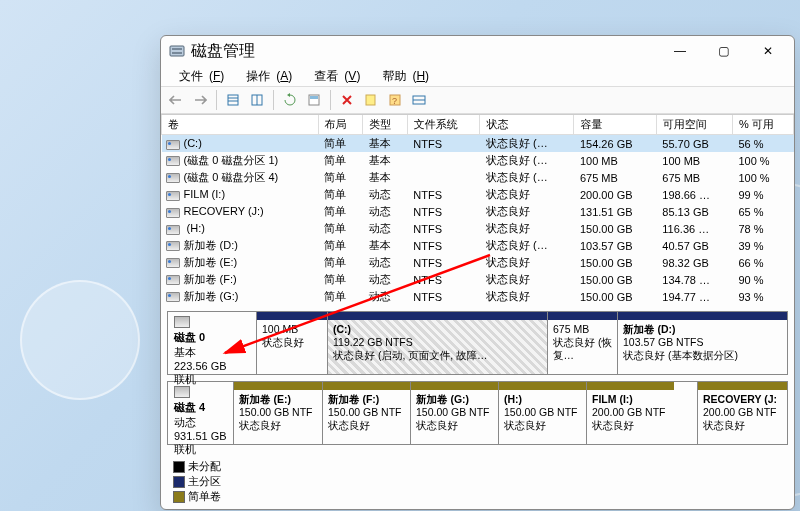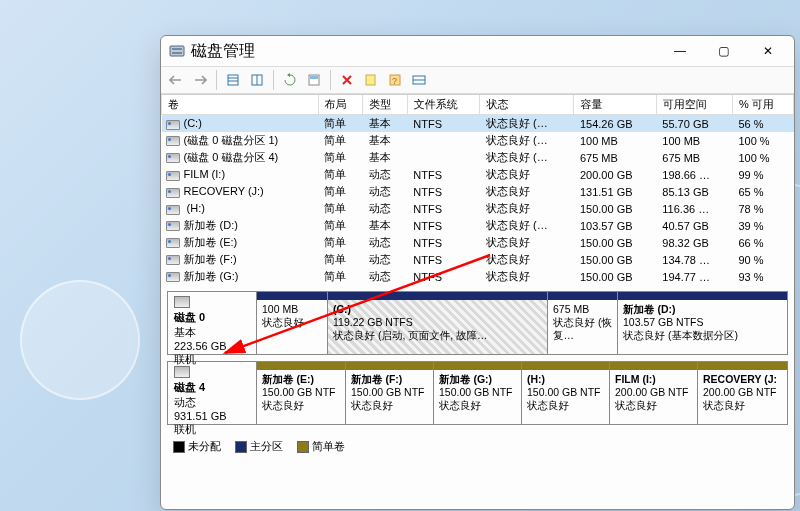--- a/index.html
+++ b/index.html
@@ -60,21 +60,21 @@
   .part:first-child { border-left:none; }
   .part .cap { position:absolute; left:0; right:0; top:0; height:8px; }
   .part .body { position:absolute; left:0; right:0; top:8px; bottom:0; padding:3px 5px; }
   .cap.primary { background:#1b2a6b; }
   .cap.olive { background:#8b7b1a; }
   .hatch {
     background-image: repeating-linear-gradient(45deg, #d9d9d9 0 3px, #f4f4f4 3px 6px);
   }
   .part b { font-weight:600; }
 
-  .legend { display:flex; gap:14px; padding:2px 6px; font-size:11px; align-items:flex-start; }
+  .legend { display:flex; padding:2px 6px; font-size:11px; align-items:flex-start;flex-direction:column; }
   .legend .sw { width:12px; height:12px; display:inline-block; border:1px solid #666; vertical-align:middle; margin-right:3px; }
   .legend .sw.black { background:#000; }
   .legend .sw.navy { background:#1b2a6b; }
   .legend .sw.olive { background:#8b7b1a; }
 
   
   .arrow { position:absolute; pointer-events:none; }
 </style>
 </head>
 <body>
@@ -95,20 +95,26 @@
         <span>—</span>
       </div>
     <div class="winbtn">
         <span>▢</span>
       </div>
     <div class="winbtn close">
         <span>✕</span>
       </div>
   </div>
 
+  <div class="menubar">
+    <span><span>文件</span>(<u>F</u>)</span>
+    <span><span>操作</span>(<u>A</u>)</span>
+    <span><span>查看</span>(<u>V</u>)</span>
+    <span><span>帮助</span>(<u>H</u>)</span>
+  </div>
 
   <div class="toolbar">
     <div class="tbtn">
         <svg width="14" height="14" viewBox="0 0 14 14">
           <path d="M5 3 L1 7 L5 11 M1 7 H12" stroke="#999" stroke-width="1.6" fill="none"></path>
         </svg>
       </div>
     <div class="tbtn">
         <svg width="14" height="14" viewBox="0 0 14 14">
           <path d="M9 3 L13 7 L9 11 M13 7 H2" stroke="#999" stroke-width="1.6" fill="none"></path>
@@ -325,21 +331,21 @@
               <div class="body"><b>新加卷  (G:)</b><br>150.00 GB NTF<br>状态良好</div>
             </div>
             <div class="part" style="flex: 0 0 88px;">
               <div class="cap olive"></div>
               <div class="body"><b>      (H:)</b><br>150.00 GB NTF<br>状态良好</div>
             </div>
             <div class="part" style="flex: 0 0 88px;">
               <div class="cap olive"></div>
               <div class="body"><b>FILM   (I:)</b><br>200.00 GB NTF<br>状态良好</div>
             </div>
-            <div class="part" style="flex: 0 0 90px;">
+            <div class="part" style="flex: 0 0 90px; margin-left: 23px;">
               <div class="cap olive"></div>
               <div class="body"><b>RECOVERY  (J:</b><br>200.00 GB NTF<br>状态良好</div>
             </div>
           </div>
         </div>
         <div style="height: 6px;"></div>
       </div>
     <div class="legend">
       <span><span class="sw black"></span><span>未分配</span></span>
       <span><span class="sw navy"></span><span>主分区</span></span>

